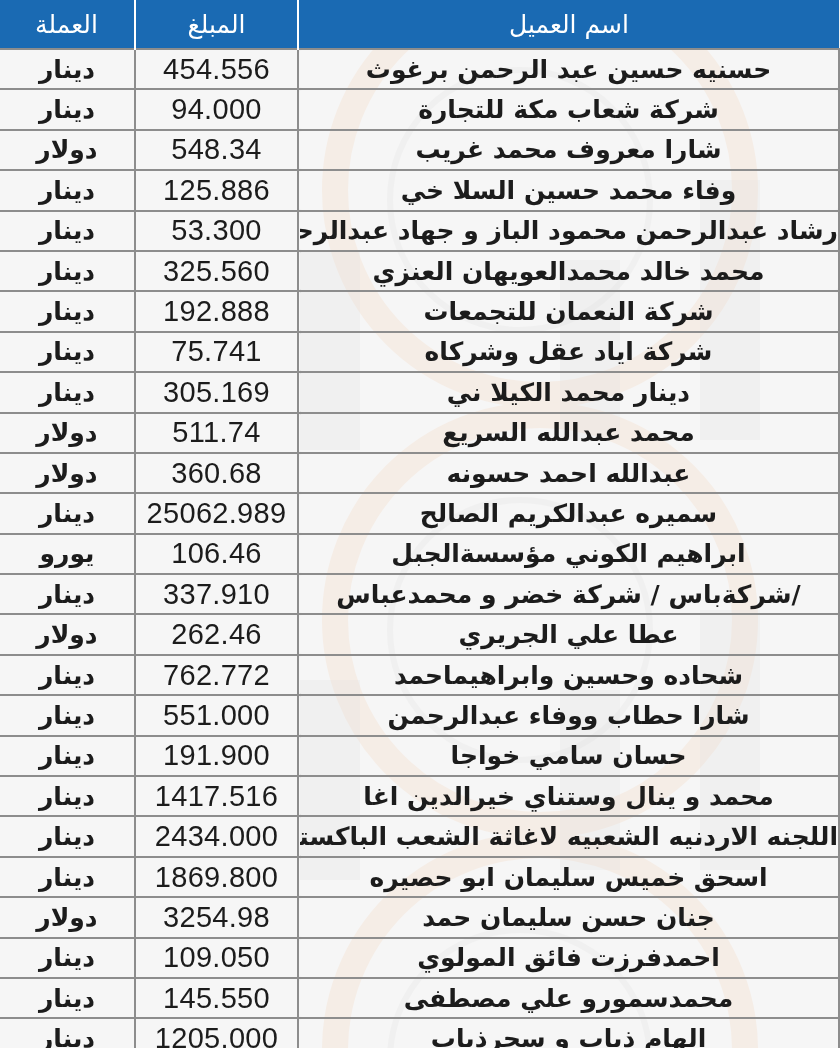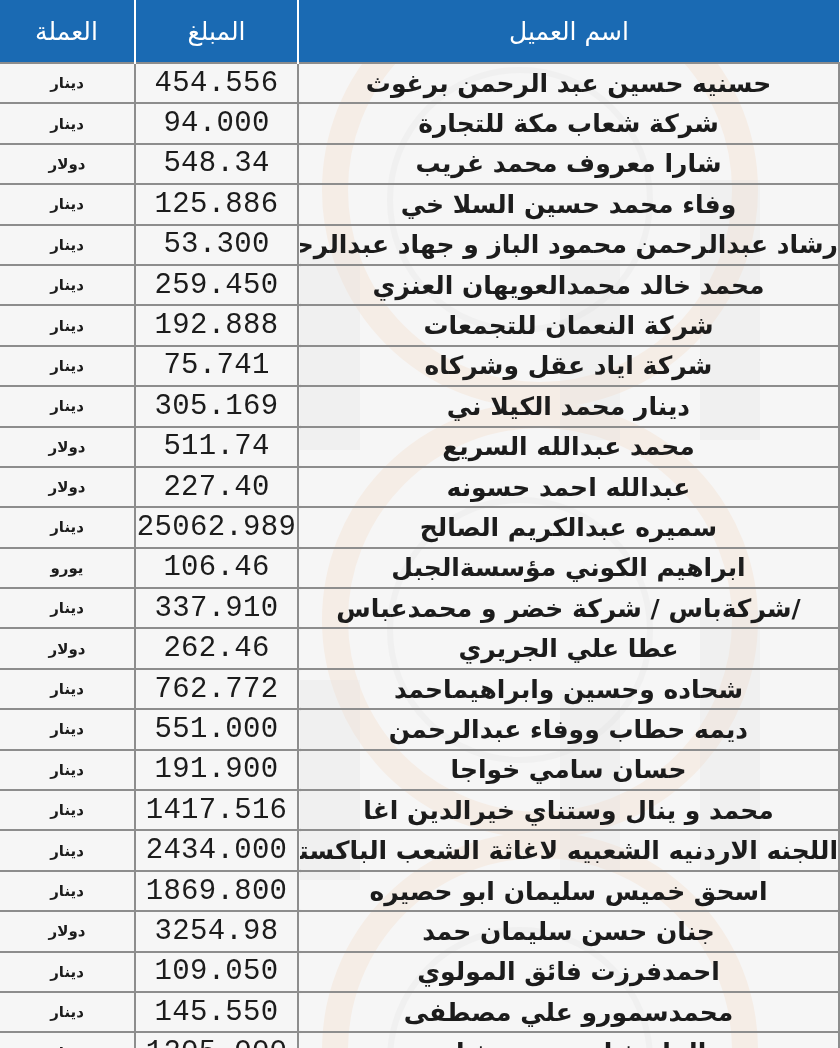--- a/index.html
+++ b/index.html
@@ -34,21 +34,21 @@
       width: 840px;
       table-layout: fixed;
       direction: rtl;
     }
     table.ledger th {
       background: #1a6ab3;
       color: #ffffff;
       font-weight: normal;
       font-size: 25px;
       height: 38px;
-      padding: 12px;
+      padding: 5px;
       border-left: 2px solid #ffffff;
       text-align: center;
       vertical-align: middle;
     }
     table.ledger th:last-child { border-left: none; }
     table.ledger td {
       height: 38.4px;
       padding: 0;
       border: 2px solid #8d8d8d;
       text-align: center;
@@ -57,27 +57,27 @@
       background: rgba(246,246,246,0.72);
       white-space: nowrap;
       overflow: hidden;
     }
     td.name {
       font-size: 25px;
       font-weight: bold;
       border-radius: 7px;
     }
     td.amount {
-      font-family: Liberation Mono, monospace;
+      font-family: Liberation Sans, sans-serif;
       font-size: 29px;
       direction: ltr;
       letter-spacing: 0.3px;
     }
     td.currency {
-      font-size: 15px;
+      font-size: 25px;
       font-weight: bold;
       margin-left: 20px;
     }
     col.c-name { width: 541px; }
     col.c-amount { width: 163px; }
     col.c-currency { width: 136px; }
   </style>
 </head>
 <body>
 
@@ -136,21 +136,21 @@
           <td class="amount">125.886</td>
           <td class="currency">دينار</td>
         </tr>
       <tr>
           <td class="name">رشاد عبدالرحمن محمود الباز و جهاد عبدالرحمن</td>
           <td class="amount">53.300</td>
           <td class="currency">دينار</td>
         </tr>
       <tr>
           <td class="name">محمد خالد محمدالعويهان العنزي</td>
-          <td class="amount">259.450</td>
+          <td class="amount">325.560</td>
           <td class="currency">دينار</td>
         </tr>
       <tr>
           <td class="name">شركة النعمان للتجمعات</td>
           <td class="amount">192.888</td>
           <td class="currency">دينار</td>
         </tr>
       <tr>
           <td class="name">شركة اياد عقل وشركاه</td>
           <td class="amount">75.741</td>
@@ -161,21 +161,21 @@
           <td class="amount">305.169</td>
           <td class="currency">دينار</td>
         </tr>
       <tr>
           <td class="name">محمد عبدالله السريع</td>
           <td class="amount">511.74</td>
           <td class="currency">دولار</td>
         </tr>
       <tr>
           <td class="name">عبدالله احمد حسونه</td>
-          <td class="amount">227.40</td>
+          <td class="amount">360.68</td>
           <td class="currency">دولار</td>
         </tr>
       <tr>
           <td class="name">سميره عبدالكريم الصالح</td>
           <td class="amount">25062.989</td>
           <td class="currency">دينار</td>
         </tr>
       <tr>
           <td class="name">ابراهيم الكوني مؤسسةالجبل</td>
           <td class="amount">106.46</td>
@@ -190,21 +190,21 @@
           <td class="name">عطا علي الجريري</td>
           <td class="amount">262.46</td>
           <td class="currency">دولار</td>
         </tr>
       <tr>
           <td class="name">شحاده وحسين وابراهيماحمد</td>
           <td class="amount">762.772</td>
           <td class="currency">دينار</td>
         </tr>
       <tr>
-          <td class="name">ديمه حطاب ووفاء عبدالرحمن</td>
+          <td class="name">شارا حطاب ووفاء عبدالرحمن</td>
           <td class="amount">551.000</td>
           <td class="currency">دينار</td>
         </tr>
       <tr>
           <td class="name">حسان سامي خواجا</td>
           <td class="amount">191.900</td>
           <td class="currency">دينار</td>
         </tr>
       <tr>
           <td class="name">محمد و ينال وستناي خيرالدين اغا</td>

